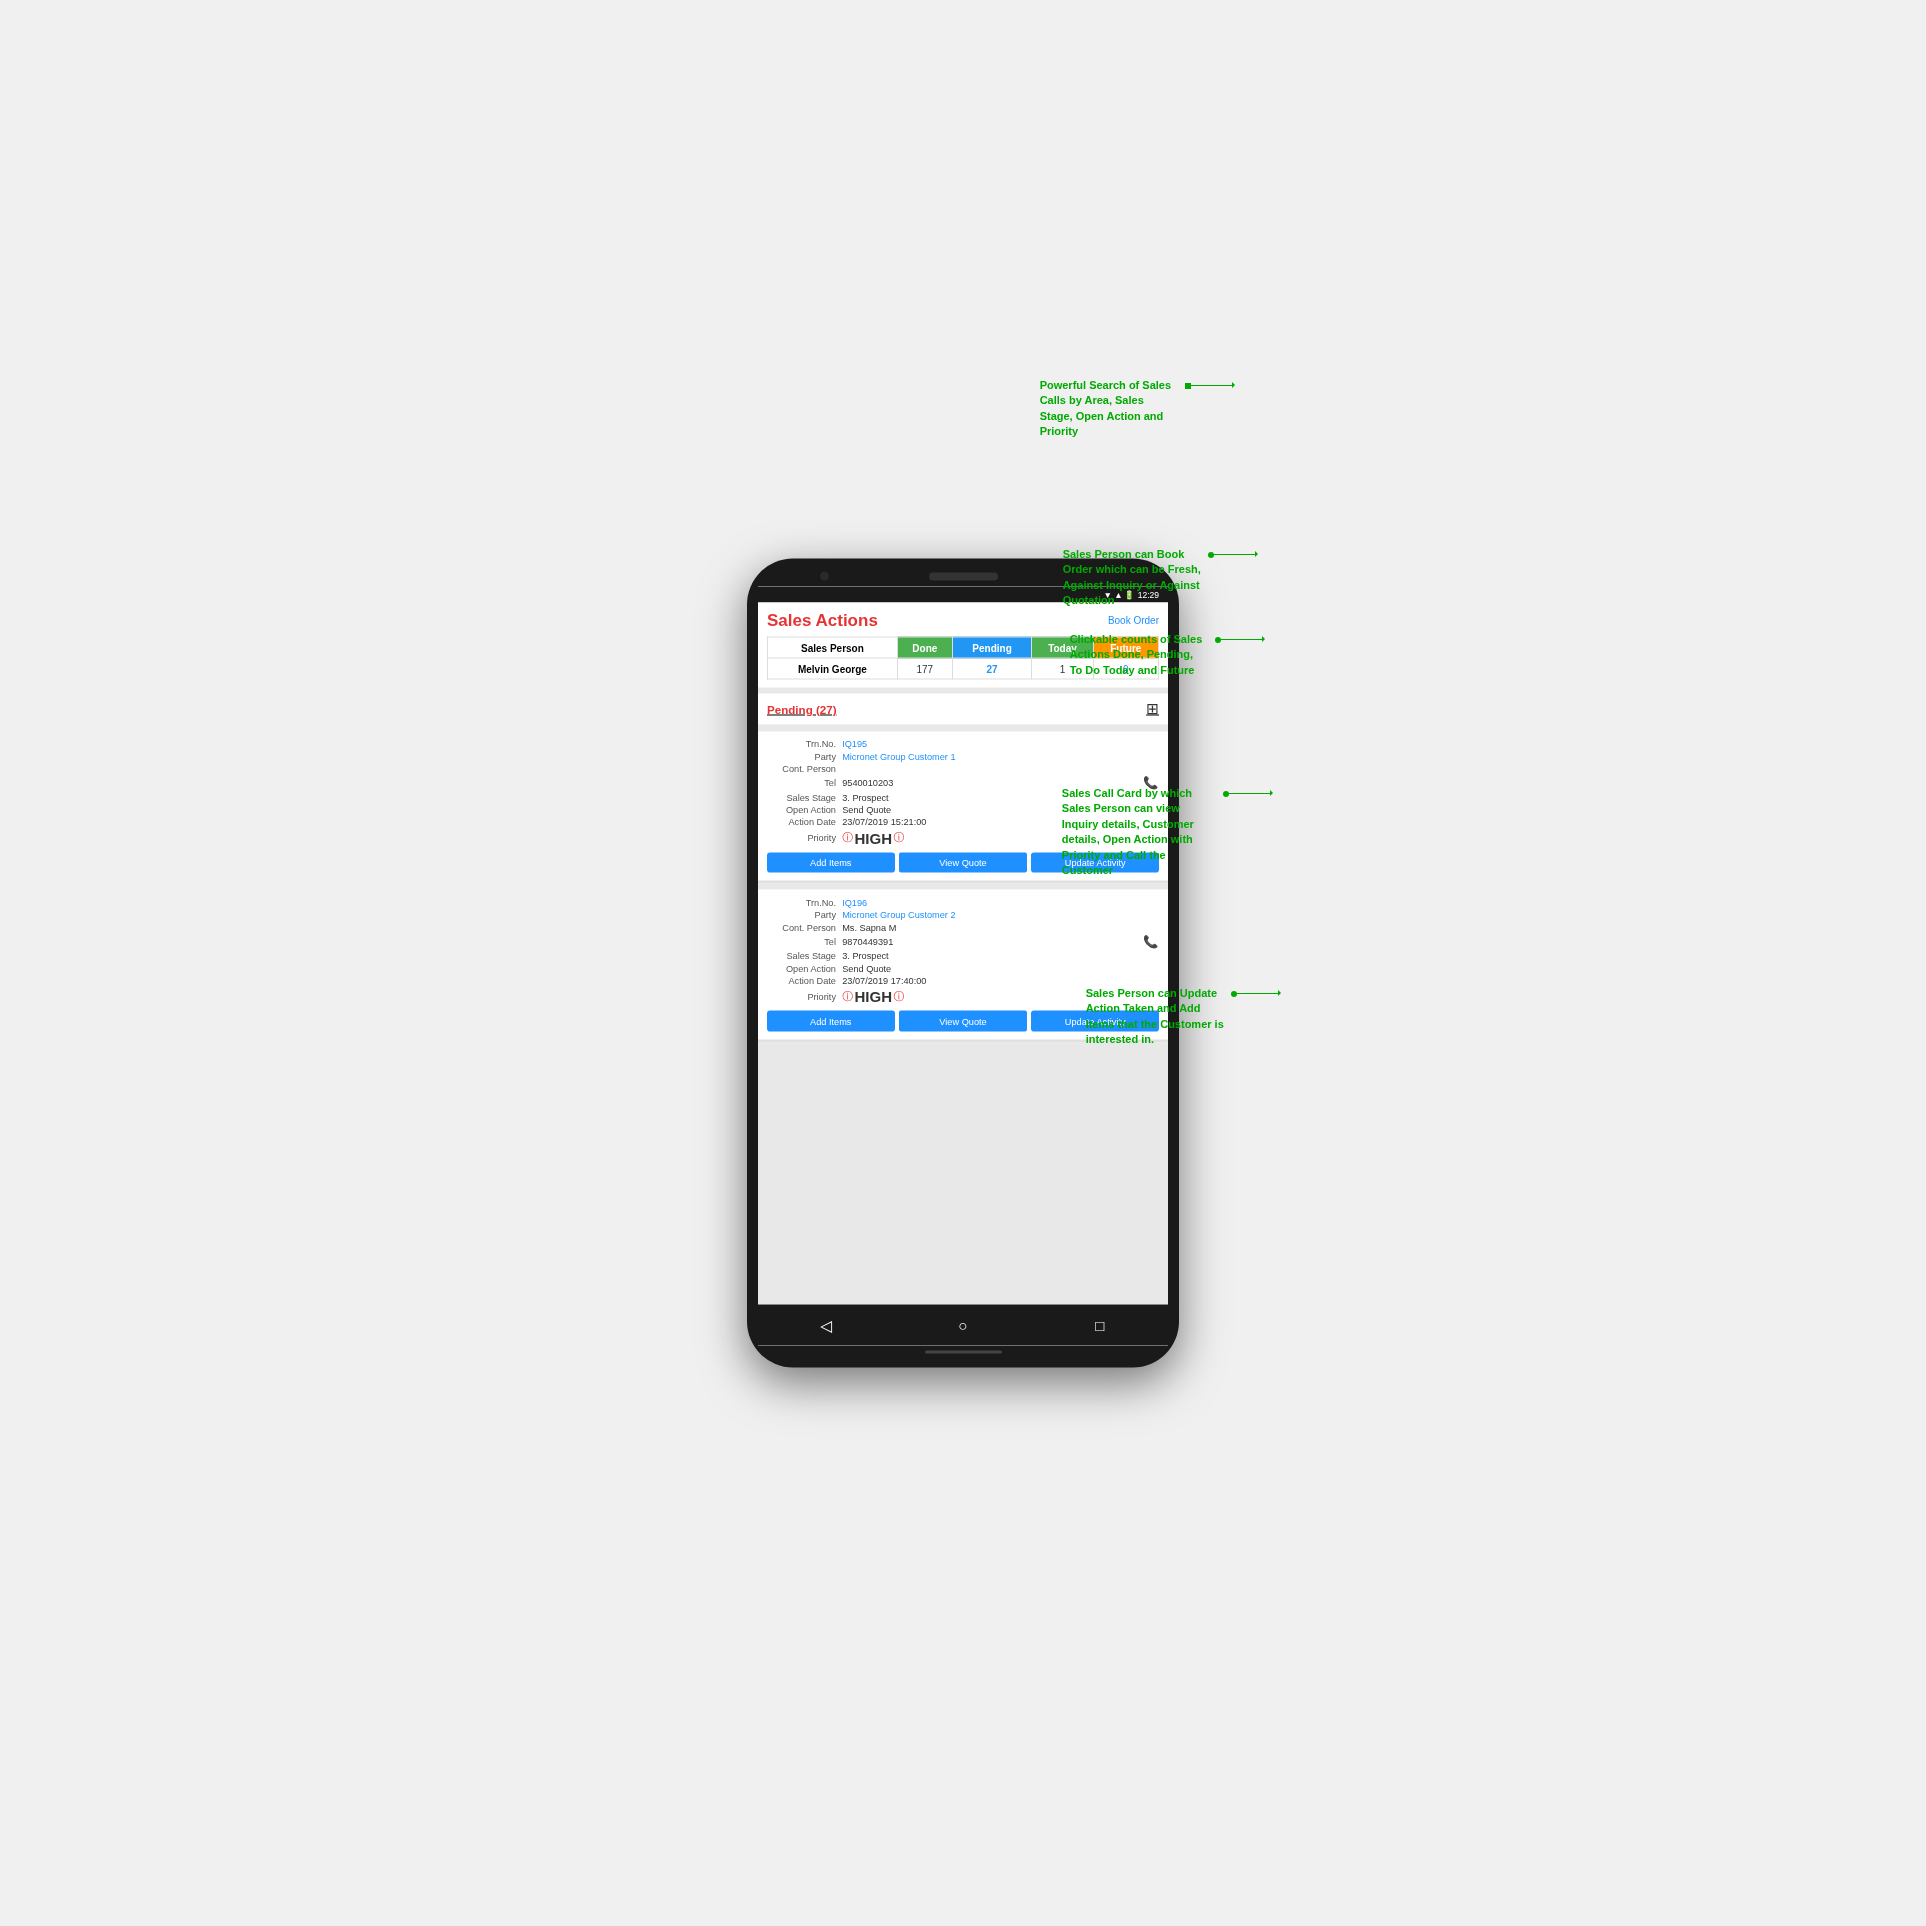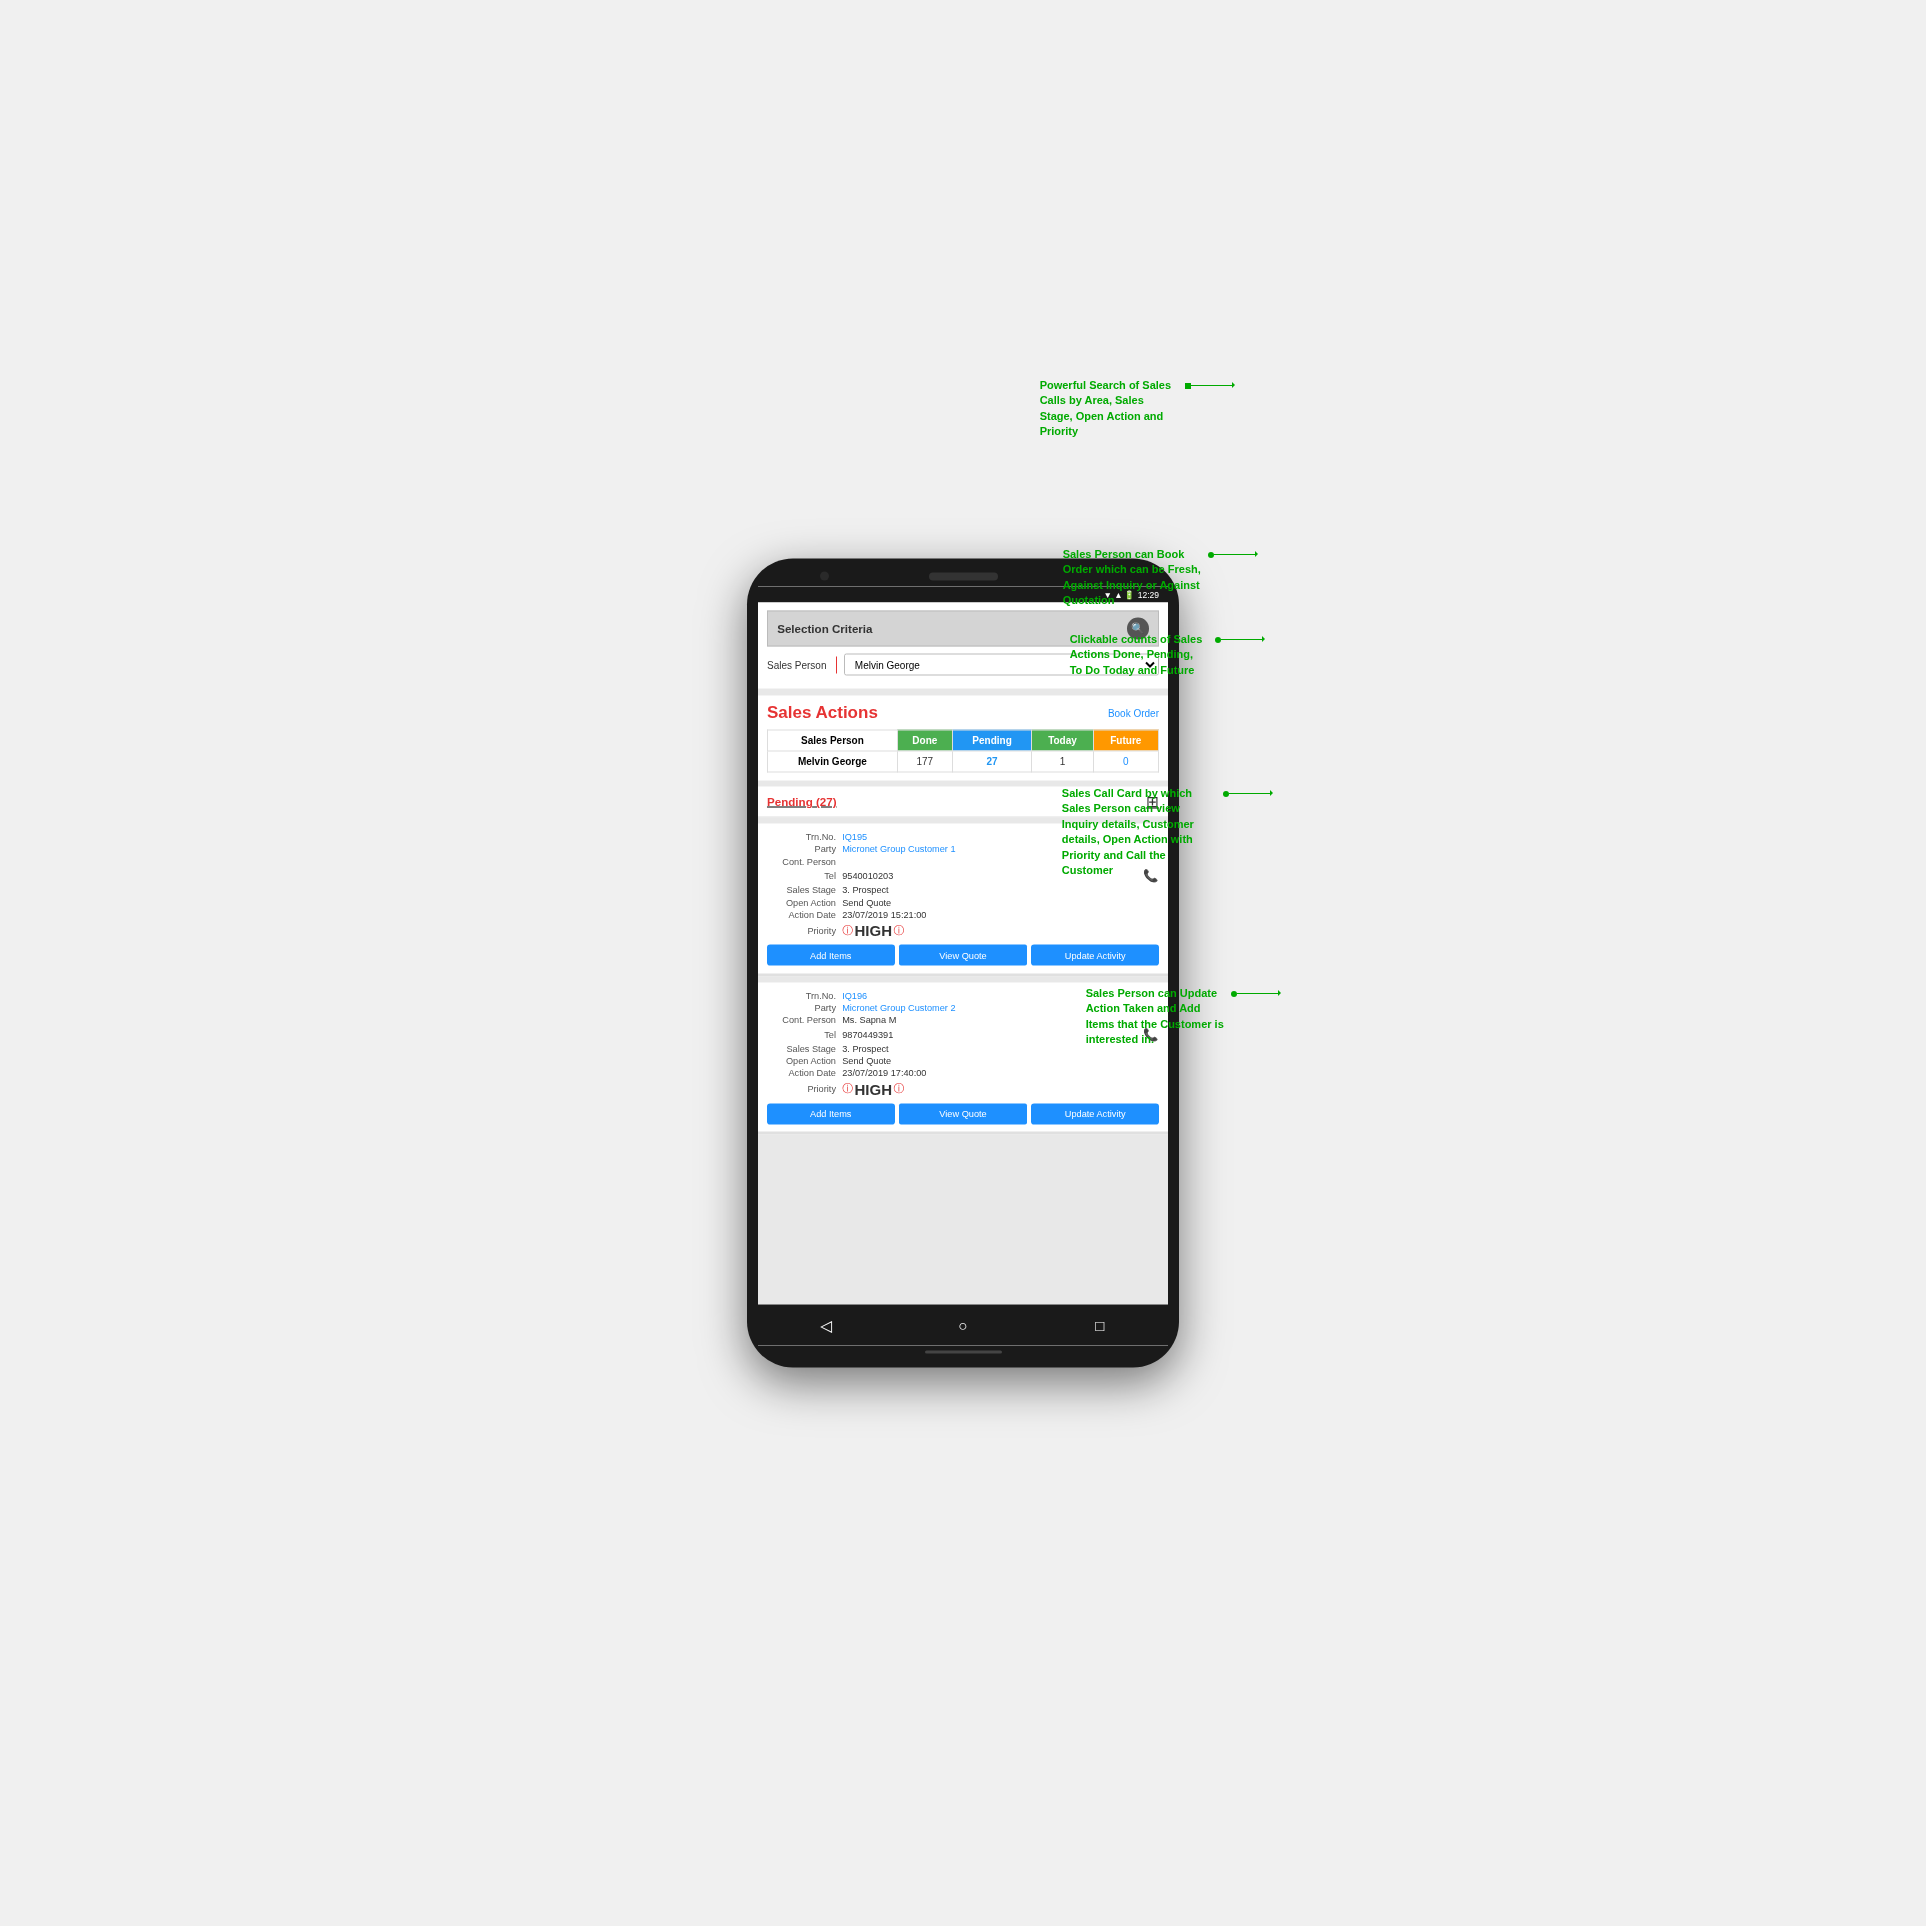--- a/index.html
+++ b/index.html
@@ -456,33 +456,20 @@
           <span>▼</span>
           <span>▲</span>
           <span>🔋</span>
           <span>12:29</span>
         </div>
       </div>
 
 
       <div class="screen-content">
 
-        <div class="selection-criteria">
-          <div class="criteria-header">
-            <span class="criteria-title">Selection Criteria</span>
-            <div class="search-icon-btn">🔍</div>
-          </div>
-          <div class="field-row">
-            <span class="field-label">Sales Person</span>
-            <div class="field-divider"></div>
-            <select class="field-select">
-              <option>Melvin George</option>
-            </select>
-          </div>
-        </div>
 
         <div class="sales-section">
           <div class="sales-header">
             <span class="sales-title">Sales Actions</span>
             <span class="book-order-btn">Book Order</span>
           </div>
           <table class="sales-table">
             <thead>
               <tr>
                 <th class="th-salesperson">Sales Person</th>

